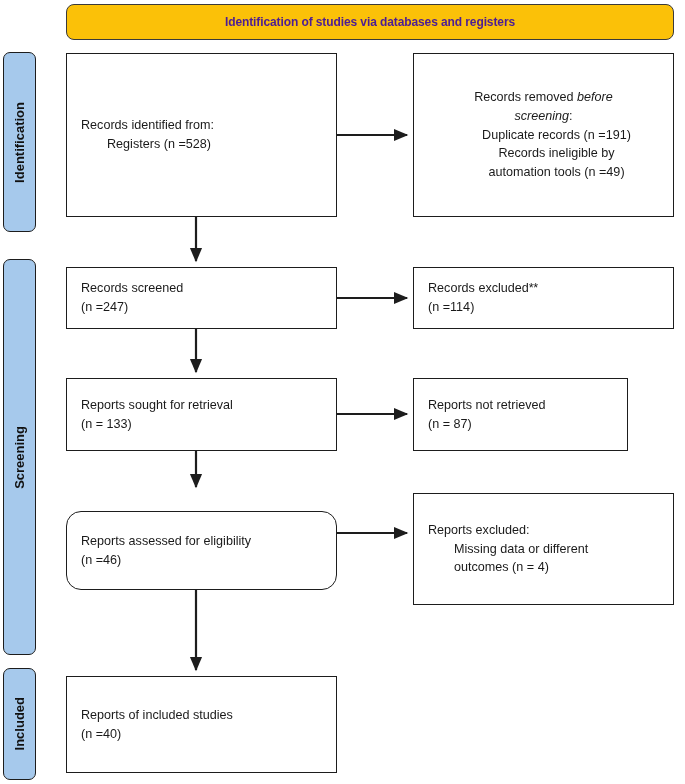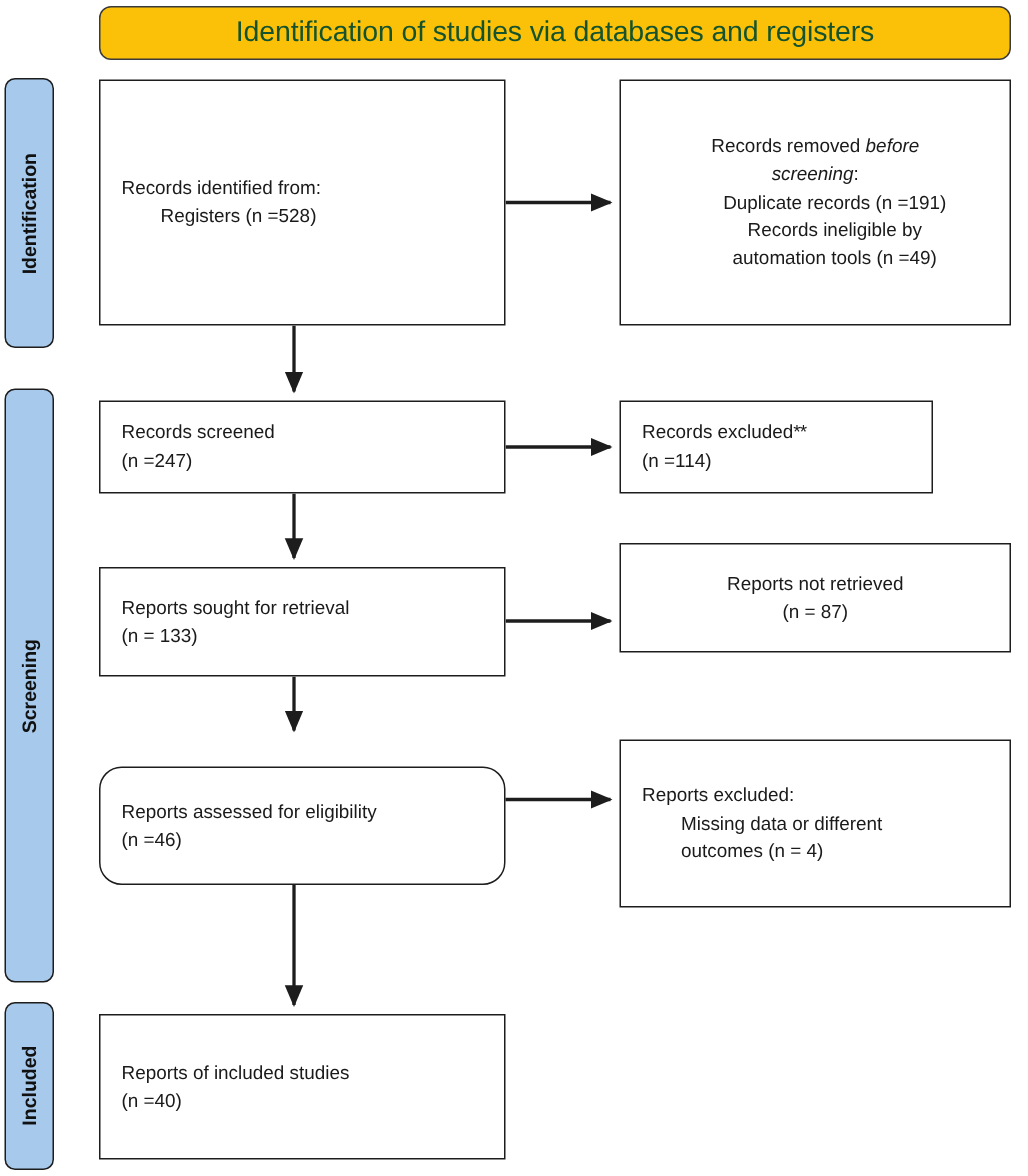--- a/index.html
+++ b/index.html
@@ -34,23 +34,23 @@
     height: 36px;
     background: #FBC108;
     border: 1.5px solid #3a3a3a;
     border-radius: 8px;
     box-sizing: border-box;
     display: flex;
     align-items: center;
     justify-content: center;
   }
   .banner-text {
-    font-size: 19px;
-    font-weight: normal;
-    color: #14532d;
+    font-size: 12px;
+    font-weight: bold;
+    color: #4c1d95;
     letter-spacing: -0.1px;
     white-space: nowrap;
   }
 
   
   .stage {
     position: absolute;
     left: 3px;
     width: 33px;
     background: #A6C9EC;
@@ -104,22 +104,22 @@
 
   
   #box-identified       { left: 66px;  top: 53px;  width: 271px; height: 164px; }
   #box-screened         { left: 66px;  top: 267px; width: 271px; height: 62px;  }
   #box-sought           { left: 66px;  top: 378px; width: 271px; height: 73px;  }
   #box-assessed         { left: 66px;  top: 511px; width: 271px; height: 79px; border-radius: 15px;  }
   #box-included         { left: 66px;  top: 676px; width: 271px; height: 97px;  }
 
   
   #box-removed          { left: 413px; top: 53px;  width: 261px; height: 164px; text-align: center; }
-  #box-excluded-records { left: 413px; top: 267px; width: 209px; height: 62px;  }
-  #box-not-retrieved    { left: 413px; top: 362px; width: 261px; height: 73px; text-align: center;  }
+  #box-excluded-records { left: 413px; top: 267px; width: 261px; height: 62px;  }
+  #box-not-retrieved    { left: 413px; top: 378px; width: 215px; height: 73px;  }
   #box-excluded-reports { left: 413px; top: 493px; width: 261px; height: 112px; }
 
   
   #connectors {
     position: absolute;
     left: 0;
     top: 0;
     width: 685px;
     height: 784px;
     pointer-events: none;

